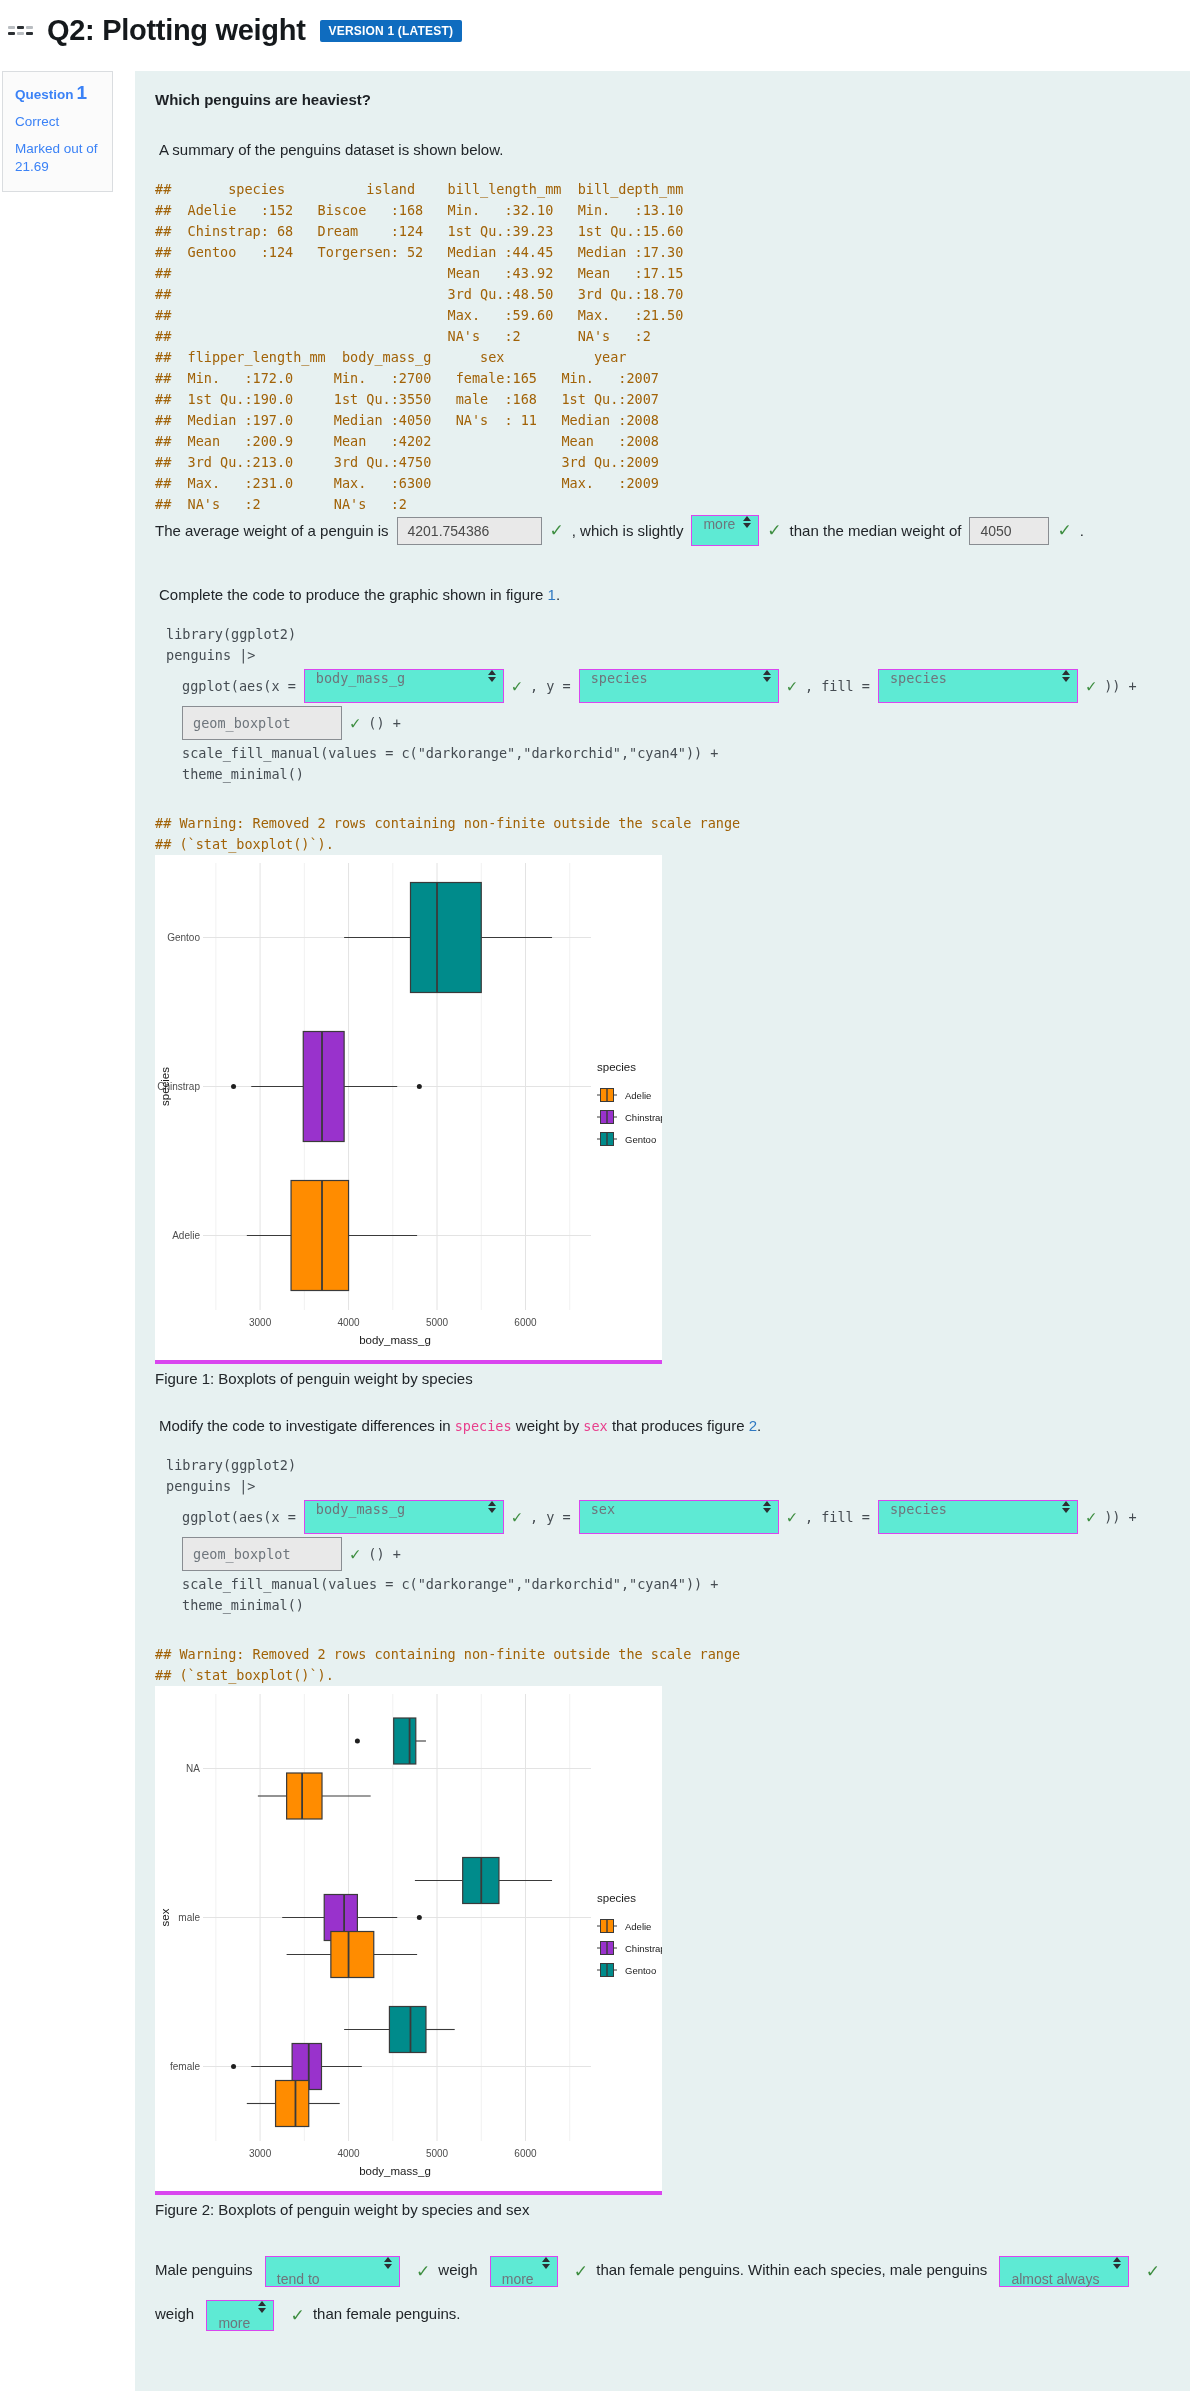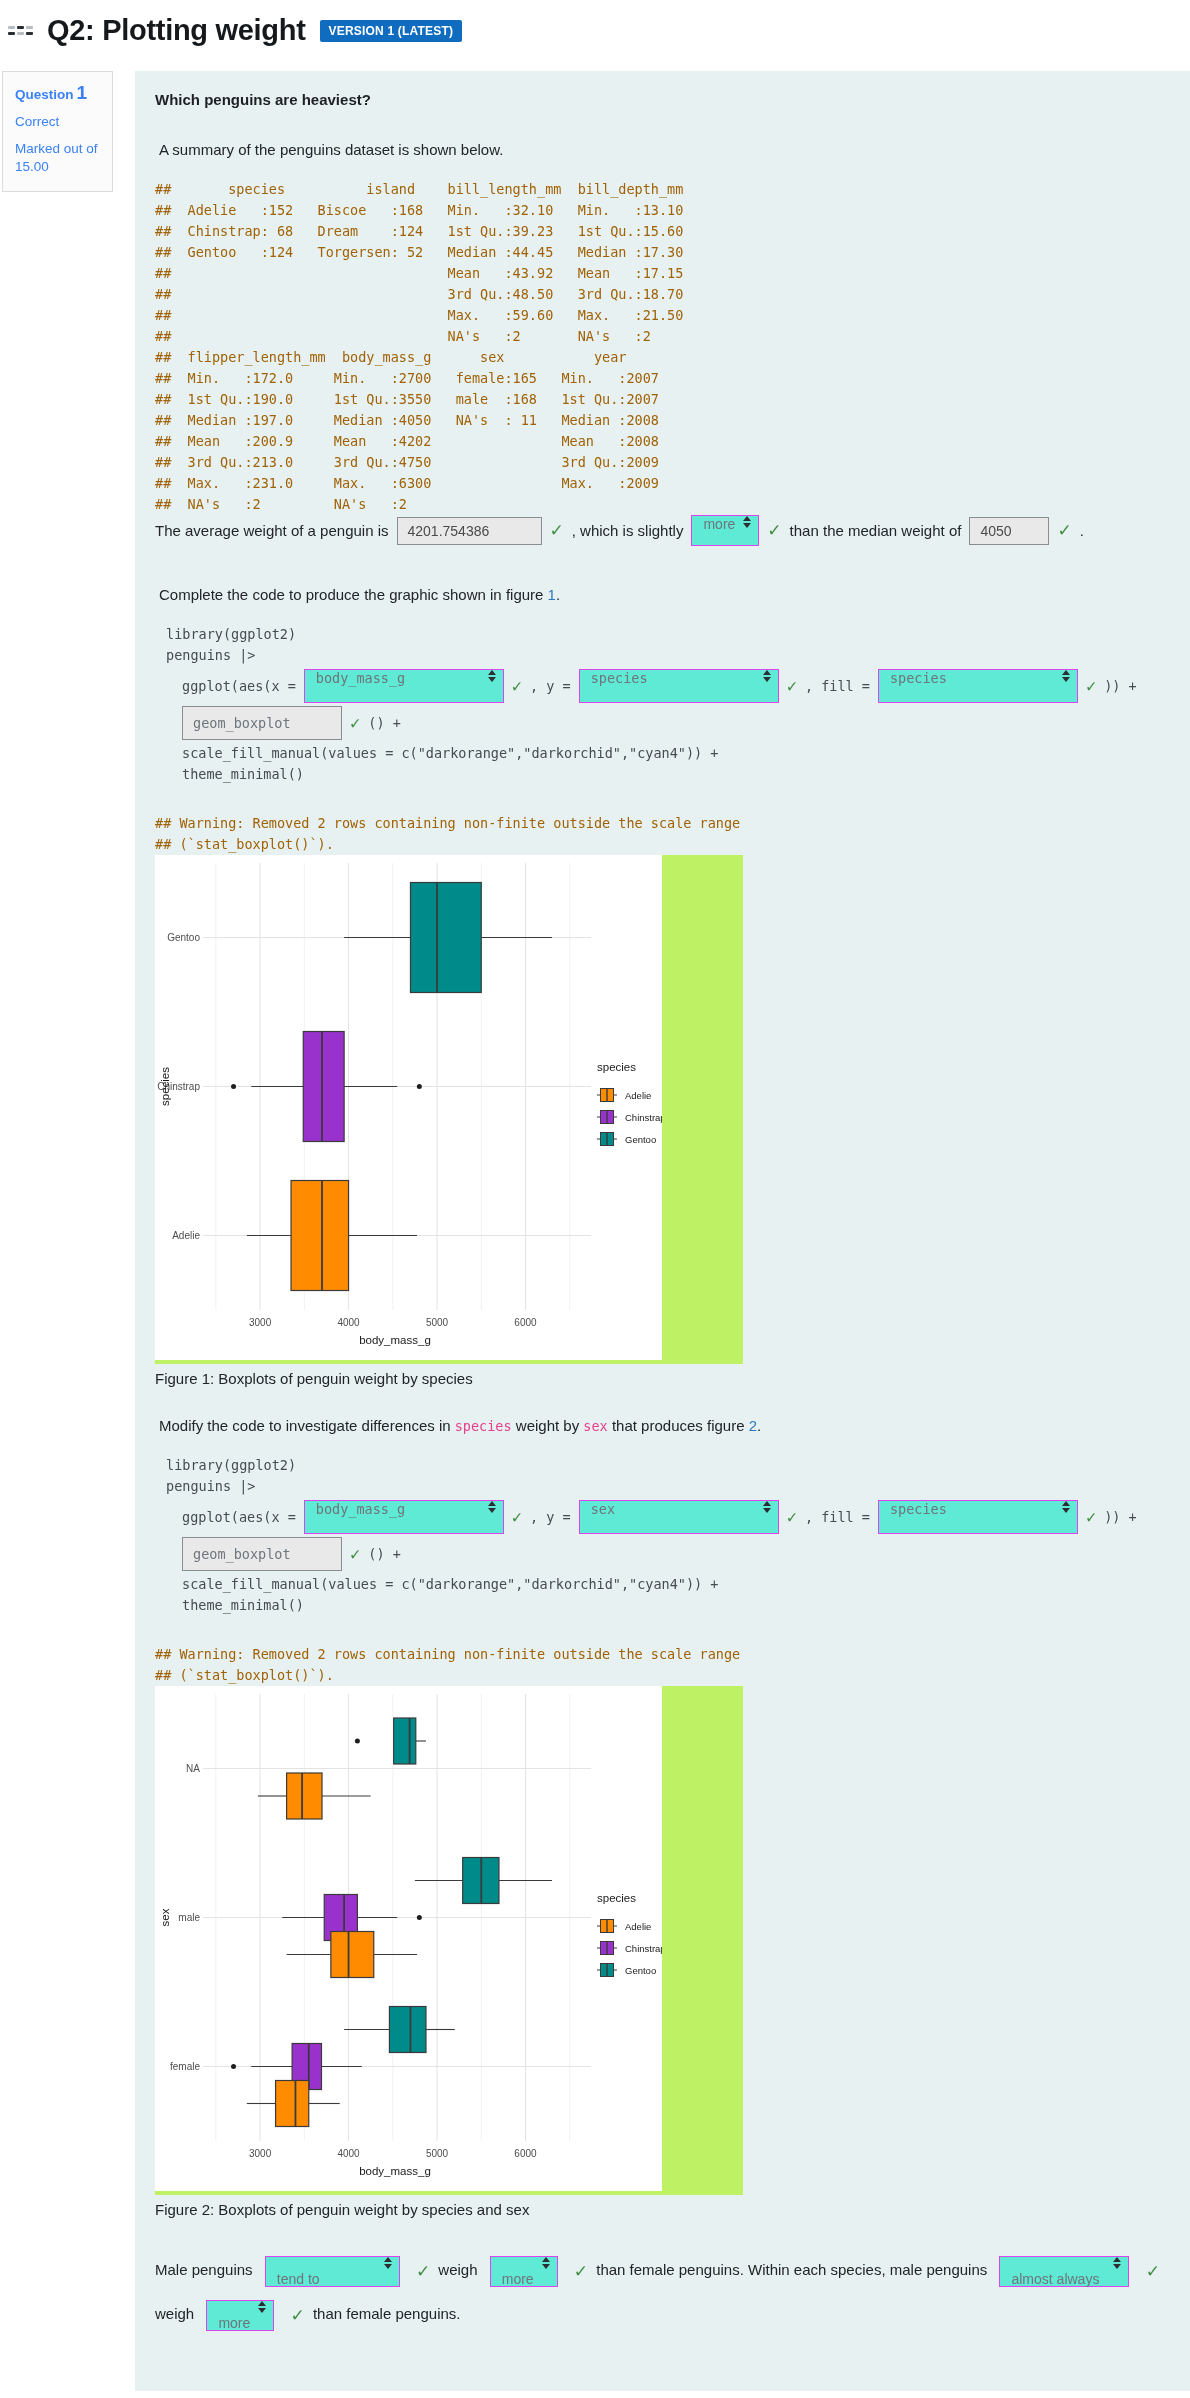--- a/index.html
+++ b/index.html
@@ -43,21 +43,21 @@
   .arrows b.dn { border-top:5px solid #2b2f33; }
 
   .inline-row { display:flex; align-items:center; flex-wrap:wrap; gap:8px; font-size:15px; margin:0 0 40px 0; }
   .code-widget-row { display:flex; align-items:center; flex-wrap:wrap; gap:8px; margin:3px 0; font-family:"DejaVu Sans Mono", monospace; font-size:13.5px; color:#454c52; }
   .indent { padding-left:16px; }
   .code-block { margin:0 0 28px 11px; }
 
   .link { color:#2f79c2; }
   .icode { font-family:"DejaVu Sans Mono", monospace; font-size:13.5px; color:#e83e8c; }
 
-  .figure-box { width:588px; background:#bef264; margin:0 0 6px 0; }
+  .figure-box { width:507px; background:#d946ef; margin:0 0 6px 0; }
   .fig-caption { font-size:15px; color:#212529; margin:0 0 30px 0; }
 
   .conclusion { font-size:15px; line-height:44px; margin-top:10px; }
   .conclusion .sel { margin:0 8px; vertical-align:middle; }
   .conclusion .check { margin:0 4px; vertical-align:middle; }
 </style>
 </head>
 <body>
 
 <div class="page-header">
@@ -70,21 +70,21 @@
       <i class="gi-b"></i>
   </span>
   <span class="page-title">Q2: Plotting weight</span>
   <span class="version-badge">VERSION 1 (LATEST)</span>
 </div>
 
 <div class="layout">
   <div class="info-card">
     <div class="q-line"><span>Question</span><span class="q-num">1</span></div>
     <div class="q-row">Correct</div>
-    <div class="q-row">Marked out of 15.00</div>
+    <div class="q-row">Marked out of 21.69</div>
   </div>
 
   <div class="panel">
     <div class="q-heading">Which penguins are heaviest?</div>
     <p class="para">A summary of the penguins dataset is shown below.</p>
 
     <pre class="output summary-block">##       species          island    bill_length_mm  bill_depth_mm
 ##  Adelie   :152   Biscoe   :168   Min.   :32.10   Min.   :13.10
 ##  Chinstrap: 68   Dream    :124   1st Qu.:39.23   1st Qu.:15.60
 ##  Gentoo   :124   Torgersen: 52   Median :44.45   Median :17.30

